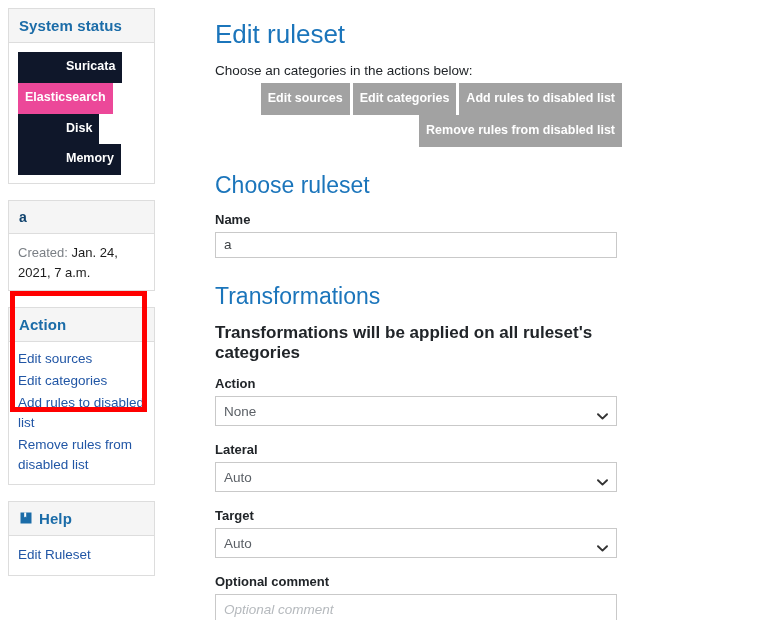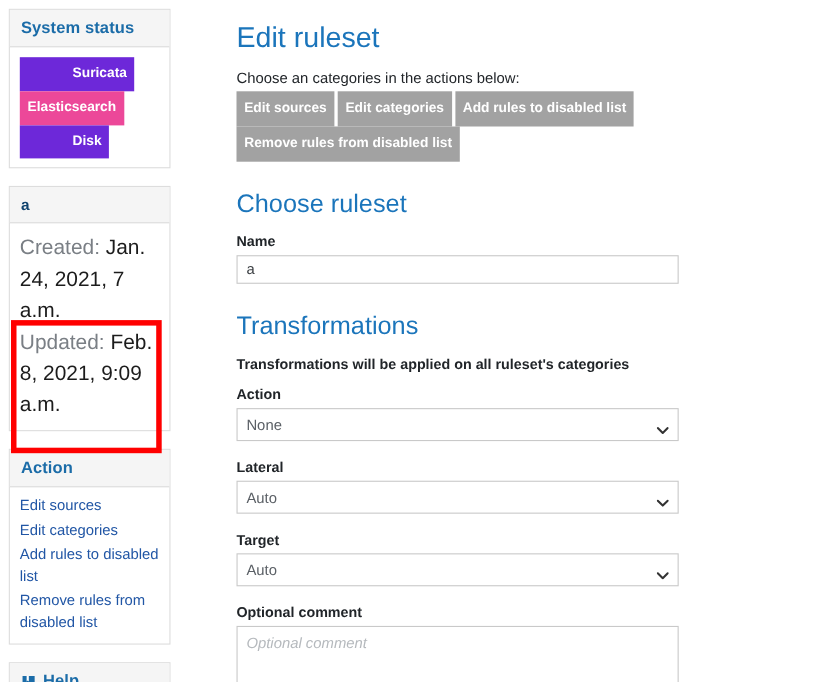--- a/index.html
+++ b/index.html
@@ -49,24 +49,24 @@
   .badges { line-height: 1.9; }
   .badge {
     display: inline-block;
     color: #ffffff;
     font-weight: bold;
     font-size: 12.5px;
     padding: 3px 7px 4px 7px;
     margin-right: 4px;
     white-space: nowrap;
   }
-  .badge.teal { background: #6d28d9; padding-left: 48px; }
+  .badge.teal { background: #0f172a; padding-left: 48px; }
   .badge.gray { background: #ec4899; }
 
-  .meta { font-size: 19px; line-height: 1.5; }
+  .meta { font-size: 13px; line-height: 1.5; }
   .meta-label { color: #7a7f85; }
   .meta-value { color: #1c1c1c; }
 
   .panel-list { padding: 0; }
   .panel-list a {
     display: block;
     padding: 1px 9px;
     color: #2156a5;
     text-decoration: none;
     font-size: 13.5px;
@@ -107,21 +107,21 @@
   }
   h2.section-title {
     margin: 26px 0 14px 0;
     font-size: 23px;
     font-weight: normal;
     color: #1b75bb;
     line-height: 1.1;
   }
   .lead { font-size: 13.5px; color: #212529; margin: 0 0 5px 0; }
 
-  .op-badges { margin-bottom: 18px; line-height: 2.0; }
+  .op-badges { margin-bottom: 18px; line-height: 2.0; text-align: right; }
   .op-badge {
     display: inline-block;
     background: #a2a2a2;
     color: #ffffff;
     font-weight: bold;
     font-size: 12.5px;
     padding: 3px 7px 4px 7px;
     margin-right: 3px;
     text-decoration: none;
     white-space: nowrap;
@@ -129,21 +129,21 @@
 
   .field-label {
     display: block;
     font-weight: bold;
     font-size: 13px;
     color: #212529;
     margin: 0 0 5px 0;
   }
   .note-bold {
     font-weight: bold;
-    font-size: 13px;
+    font-size: 17px;
     color: #212529;
     margin: 0 0 13px 0;
   }
   .form-group { margin-bottom: 16px; }
 
   input.form-control,
   .select-box,
   textarea.form-control {
     display: block;
     width: 402px;
@@ -189,36 +189,33 @@
   <div class="sidebar">
 
     <div class="panel">
       <div class="panel-heading">
         <div class="panel-title">System status</div>
       </div>
       <div class="panel-body">
         <div class="badges">
           <span class="badge teal">Suricata</span><br>
           <span class="badge gray">Elasticsearch</span><span class="badge teal">Disk</span><br>
+          <span class="badge teal">Memory</span>
         </div>
       </div>
     </div>
 
     <div class="panel">
       <div class="panel-heading">
         <div class="panel-title small">a</div>
       </div>
       <div class="panel-body">
         <div class="meta">
           <span class="meta-label">Created:</span>
           <span class="meta-value">Jan. 24, 2021, 7 a.m.</span>
-        </div>
-        <div class="meta">
-          <span class="meta-label">Updated:</span>
-          <span class="meta-value">Feb. 8, 2021, 9:09 a.m.</span>
         </div>
       </div>
     </div>
 
     <div class="panel">
       <div class="panel-heading">
         <div class="panel-title">Action</div>
       </div>
       <div class="panel-list action">
         <a href="#">Edit sources</a>

